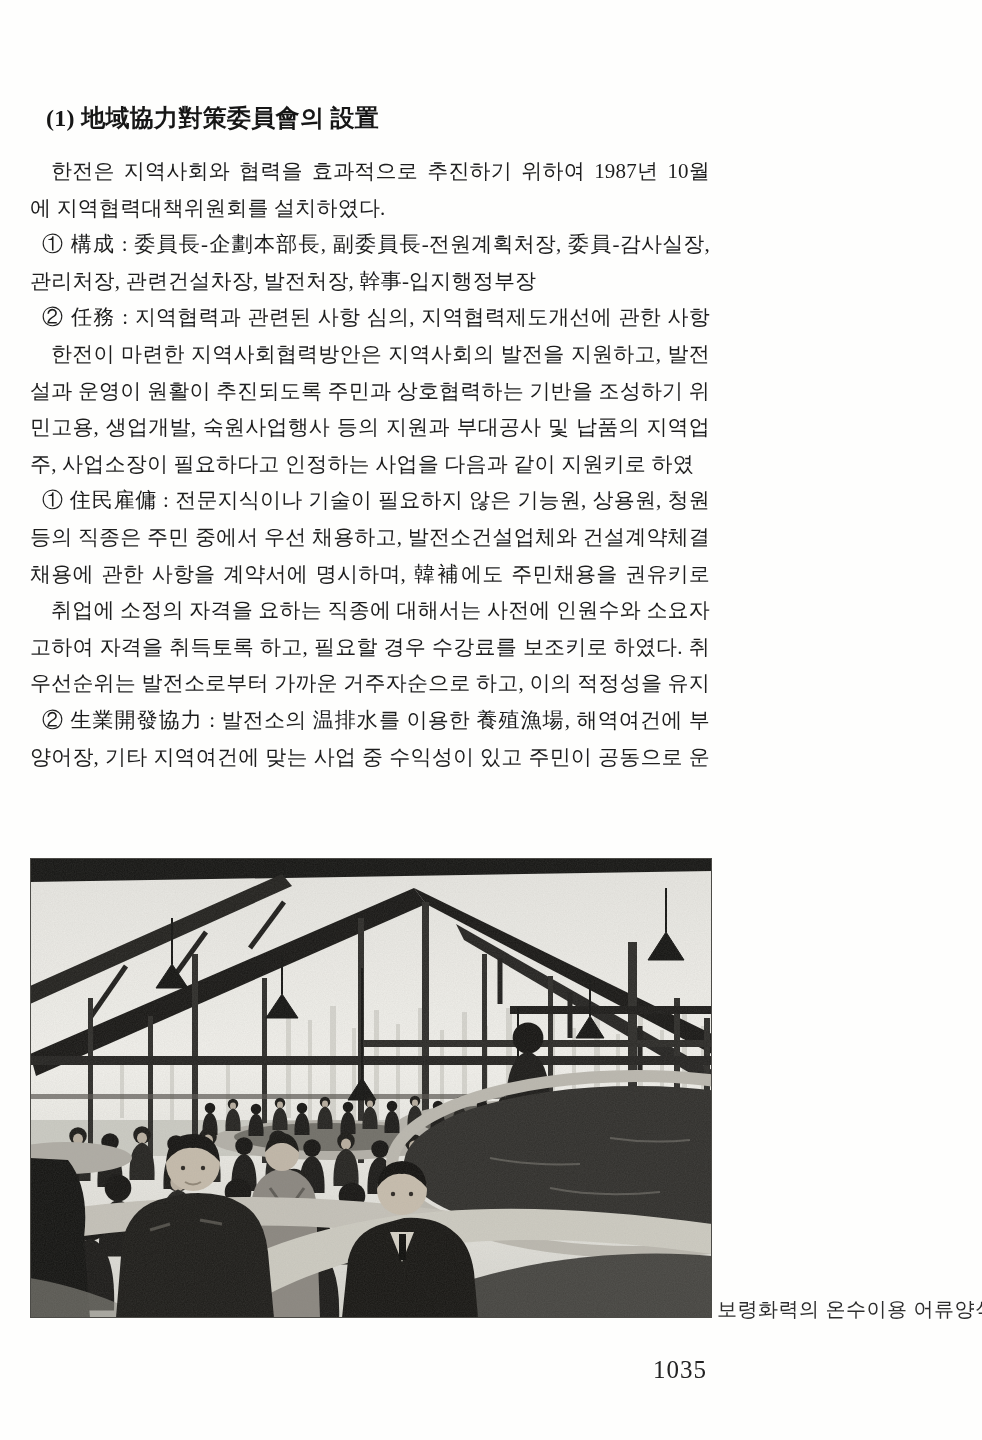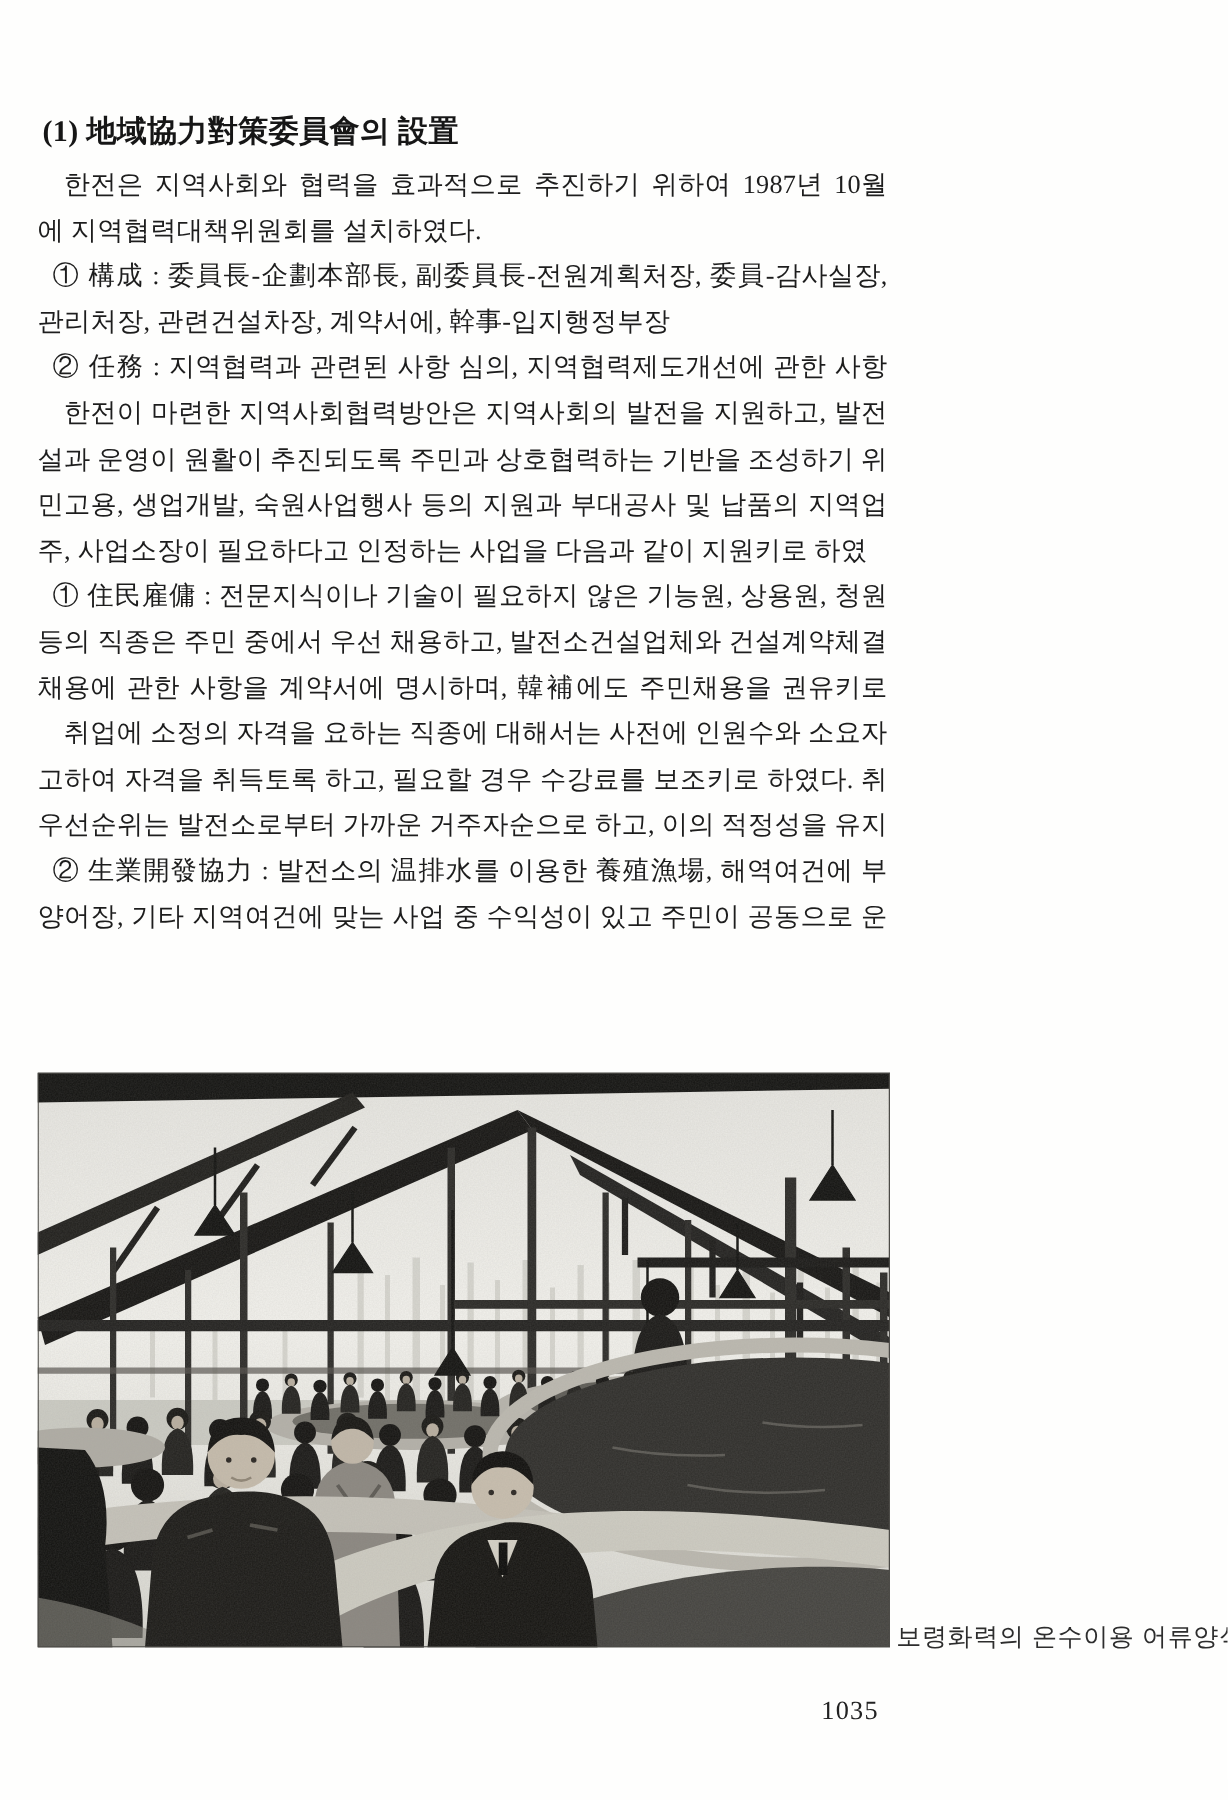--- a/index.html
+++ b/index.html
@@ -7,54 +7,54 @@
     width:982px;height:1440px;
     background:#ffffff;
     font-family:"Liberation Serif","DejaVu Serif",serif;
     color:#1b1b1b;
     position:relative;
     overflow:hidden;
   }
   .page{position:absolute;inset:0;background:#fefefd;}
   .text-col{position:absolute;left:30px;top:84px;width:680px;}
   .heading{
-    font-size:24px;font-weight:700;margin:4px;line-height:37px;
+    font-size:24px;font-weight:700;margin:16px;line-height:37px;
     letter-spacing:0.3px;color:#161616;
   }
   .h2gap{margin-top:33px;}
   .line{
     font-size:21px;line-height:36.6px;height:36.6px;overflow:hidden;
     letter-spacing:0.2px;color:#1d1d1d;
   }
   .fill{text-align:justify;text-align-last:justify;}
   .ip{padding-left:21px;}
   .in{padding-left:12px;}
   .photo-wrap{position:absolute;left:30px;top:858px;width:682px;height:460px;margin:0;}
   .photo-wrap svg{display:block;}
   .caption{
     position:absolute;left:717px;top:1296px;
     font-family:"Liberation Sans","DejaVu Sans",sans-serif;
     font-size:20px;color:#2d2d2d;letter-spacing:0.5px;white-space:nowrap;
   }
   .pageno{
     position:absolute;left:630px;top:1356px;width:100px;text-align:center;
-    font-size:21px;color:#222;letter-spacing:1px;
+    font-size:25px;color:#222;letter-spacing:1px;
   }
 </style>
 </head>
 <body>
 
 <div class="page">
 
   <div class="text-col">
     <h2 class="heading">(1) 地域協力對策委員會의 設置</h2>
     <div class="line fill ip">한전은 지역사회와 협력을 효과적으로 추진하기 위하여 1987년 10월 29일 본사</div>
     <div class="line">에 지역협력대책위원회를 설치하였다.</div>
     <div class="line fill in">① 構成 : 委員長-企劃本部長, 副委員長-전원계획처장, 委員-감사실장, 기획</div>
-    <div class="line">관리처장, 관련건설차장, 계약서에, 幹事-입지행정부장</div>
+    <div class="line">관리처장, 관련건설차장, 발전처장, 幹事-입지행정부장</div>
     <div class="line fill in">② 任務 : 지역협력과 관련된 사항 심의, 지역협력제도개선에 관한 사항 심의</div>
 
     <div class="line fill ip">한전이 마련한 지역사회협력방안은 지역사회의 발전을 지원하고, 발전소의 건</div>
     <div class="line fill">설과 운영이 원활이 추진되도록 주민과 상호협력하는 기반을 조성하기 위하여 주</div>
     <div class="line fill">민고용, 생업개발, 숙원사업행사 등의 지원과 부대공사 및 납품의 지역업체 발</div>
     <div class="line">주, 사업소장이 필요하다고 인정하는 사업을 다음과 같이 지원키로 하였다.</div>
     <div class="line fill in">① 住民雇傭 : 전문지식이나 기술이 필요하지 않은 기능원, 상용원, 청원경찰</div>
     <div class="line fill">등의 직종은 주민 중에서 우선 채용하고, 발전소건설업체와 건설계약체결시 주민</div>
     <div class="line fill">채용에 관한 사항을 계약서에 명시하며, 韓補에도 주민채용을 권유키로 하였다.</div>
     <div class="line fill ip">취업에 소정의 자격을 요하는 직종에 대해서는 사전에 인원수와 소요자격을 예</div>

